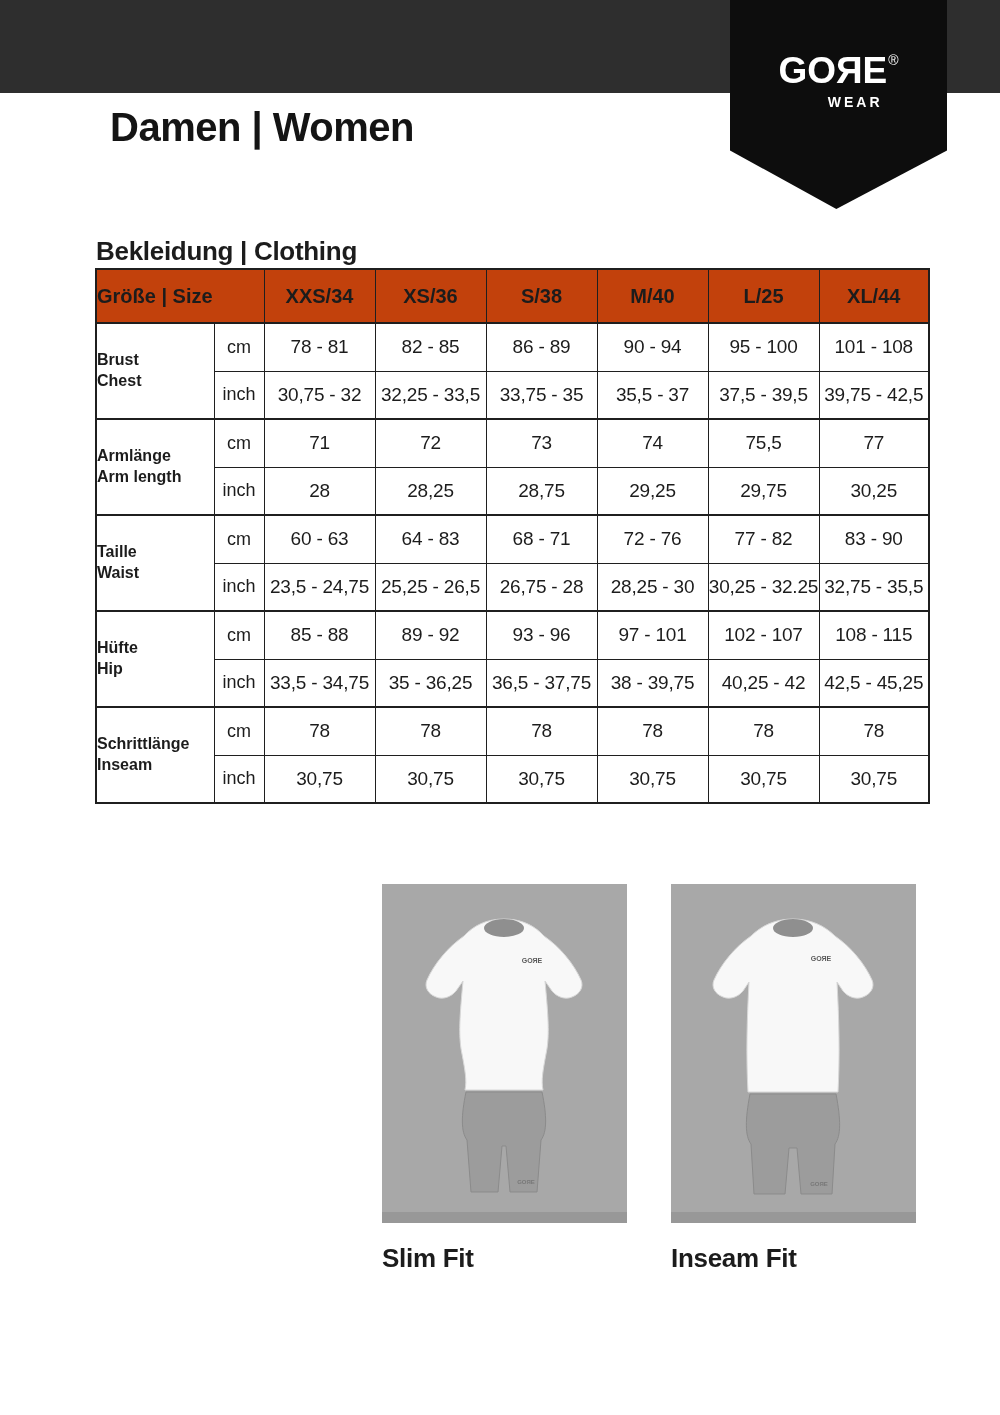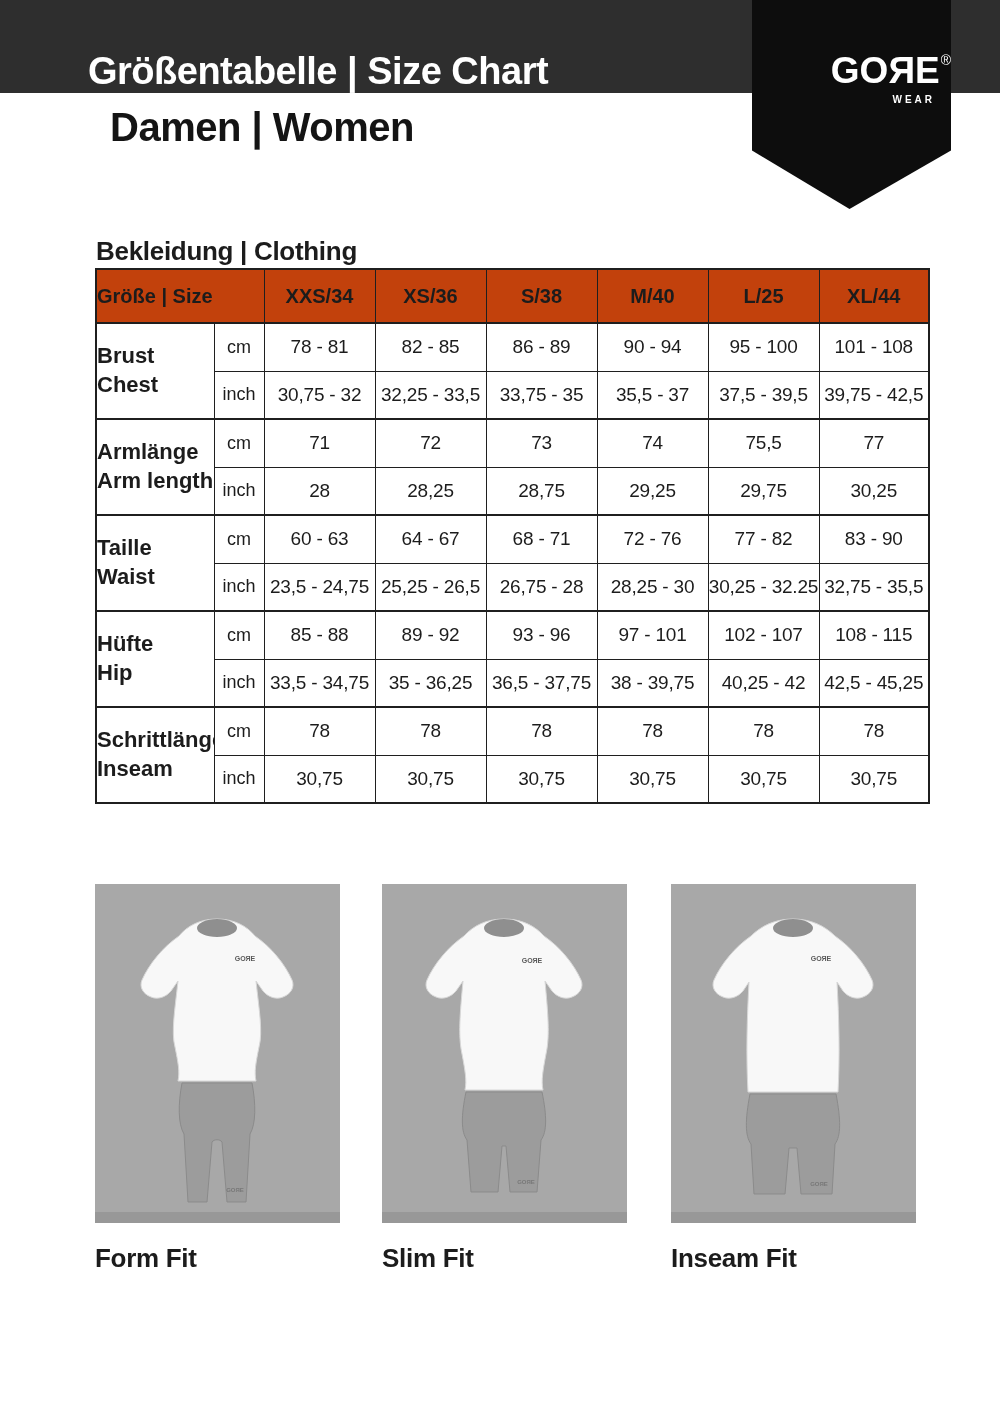--- a/index.html
+++ b/index.html
@@ -11,61 +11,60 @@
   .band{position:absolute;left:0;top:0;width:1000px;height:93px;background:#2e2e2e;}
   .doc-title{
     position:absolute;left:88px;top:52px;font-size:38px;font-weight:700;
     color:#ffffff;letter-spacing:-0.5px;line-height:1.05;white-space:nowrap;
   }
   .doc-subtitle{
     position:absolute;left:110px;top:106px;font-size:40px;font-weight:700;
     color:#141414;letter-spacing:-0.5px;line-height:1.05;white-space:nowrap;
   }
   .pennant{
-    position:absolute;left:752px;top:0;width:199px;height:209px;background:#0d0d0d;
+    position:absolute;left:730px;top:0;width:217px;height:209px;background:#0d0d0d;
     clip-path:polygon(0 0,100% 0,100% 72%,49% 100%,0 72%);
-    display:flex;justify-content:flex-end;align-items:flex-start;
+    display:flex;justify-content:center;align-items:flex-start;
     padding-top:52px;box-sizing:border-box;
   }
   .brand{display:inline-block;text-align:center;}
   .brand-row{color:#ffffff;font-size:37px;font-weight:700;line-height:1;white-space:nowrap;}
   .brand-reg{font-size:14px;vertical-align:18px;font-weight:400;margin-left:1px;}
-  .brand-wear{color:#ffffff;font-size:10px;font-weight:700;letter-spacing:3px;margin-top:5px;text-align:right;padding-right:16px;}
+  .brand-wear{color:#ffffff;font-size:14px;font-weight:700;letter-spacing:3px;margin-top:5px;text-align:right;padding-right:16px;}
   
   .section-heading{position:absolute;left:96px;top:236px;font-size:26px;font-weight:700;letter-spacing:-0.3px;}
   
   .size-table-wrap{position:absolute;left:95px;top:268px;}
   table.size-table{
     border-collapse:collapse;table-layout:fixed;width:833px;
     border:2px solid #1f1f1f;color:#1c1c1c;
   }
   table.size-table th, table.size-table td{border:1px solid #1f1f1f;overflow:hidden;padding:0;}
   table.size-table thead tr{height:54px;}
   table.size-table thead th{background:#c2410c;font-size:20px;font-weight:700;border-bottom:2px solid #1f1f1f;}
   th.size-label-cell{text-align:left;padding-left:12px;}
   table.size-table tbody tr{height:48px;background:#ffffff;}
   tbody tr.group-start td{border-top:2px solid #1f1f1f;}
-  td.label-cell{font-weight:700;text-align:left;padding-left:10px;font-size:22px;line-height:1.3;}
+  td.label-cell{font-weight:700;text-align:left;padding-left:10px;font-size:16px;line-height:1.3;}
   td.unit-cell{font-size:18px;text-align:center;font-weight:400;}
   td.value-cell{font-size:19px;text-align:center;font-weight:400;letter-spacing:-0.2px;}
   
   .fit-card{position:absolute;top:884px;width:248px;}
   .fit-card.card-0{left:95px;}
   .fit-card.card-1{left:382px;}
   .fit-card.card-2{left:671px;}
   .fit-image{display:block;}
   .fit-label{margin-top:20px;font-size:26px;font-weight:700;letter-spacing:-0.3px;}
 </style>
 </head>
 <body>
 
 <div class="page">
 
   <div class="band"></div>
-  <div class="doc-title">Größentabelle | Size Chart</div>
   <div class="doc-subtitle">Damen | Women</div>
 
   <div class="pennant">
     <div class="brand">
       <div class="brand-row"><span>GOЯE</span><span class="brand-reg">®</span></div>
       <div class="brand-wear">WEAR</div>
     </div>
   </div>
 
   <div class="section-heading">Bekleidung | Clothing</div>
@@ -129,21 +128,21 @@
             <td class="value-cell">28,25</td>
             <td class="value-cell">28,75</td>
             <td class="value-cell">29,25</td>
             <td class="value-cell">29,75</td>
             <td class="value-cell">30,25</td>
           </tr>
           <tr class="group-start">
             <td rowspan="2" class="label-cell"><span>Taille</span><br><span>Waist</span></td>
             <td class="unit-cell">cm</td>
             <td class="value-cell">60 - 63</td>
-            <td class="value-cell">64 - 67</td>
+            <td class="value-cell">64 - 83</td>
             <td class="value-cell">68 - 71</td>
             <td class="value-cell">72 - 76</td>
             <td class="value-cell">77 - 82</td>
             <td class="value-cell">83 - 90</td>
           </tr>
           <tr>
             <td class="unit-cell">inch</td>
             <td class="value-cell">23,5 - 24,75</td>
             <td class="value-cell">25,25 - 26,5</td>
             <td class="value-cell">26,75 - 28</td>
@@ -186,32 +185,20 @@
             <td class="value-cell">30,75</td>
             <td class="value-cell">30,75</td>
             <td class="value-cell">30,75</td>
             <td class="value-cell">30,75</td>
             <td class="value-cell">30,75</td>
           </tr>
         </tbody>
     </table>
   </div>
 
-  <div class="fit-card card-0">
-    <svg class="fit-image" width="245" height="339" viewBox="0 0 245 339" xmlns="http://www.w3.org/2000/svg">
-      <rect width="245" height="339" fill="#a8a8a8"></rect>
-      <rect y="328" width="245" height="11" fill="#8d8d8d" opacity="0.6"></rect>
-      <path fill="#f8f8f8" stroke="#d8d8d8" stroke-width="1" d="M 84 52 C 92 42 105 35 122 35 C 139 35 152 42 160 52 C 176 63 190 80 197 96 C 200 103 196 110 188 113 C 181 116 173 113 168 107 L 161 97 C 164 125 168 148 164 163 C 161 178 159 188 161 197 L 83 197 C 85 188 83 178 80 163 C 76 148 80 125 83 97 L 76 107 C 71 113 63 116 56 113 C 48 110 44 103 47 96 C 54 80 68 63 84 52 Z"></path>
-      <ellipse cx="122" cy="44" rx="20" ry="9" fill="#8f8f8f"></ellipse>
-      <text x="150" y="77" font-size="7" font-weight="bold" fill="#5a5a5a" text-anchor="middle">GOЯE</text>
-      <path fill="#9c9c9c" stroke="#8b8b8b" stroke-width="1" d="M 87 199 L 157 199 C 161 220 161 240 155 250 L 151 318 L 132 318 L 127 258 C 125 255 119 255 117 258 L 112 318 L 93 318 L 89 250 C 83 240 83 220 87 199 Z"></path>
-      <text x="140" y="308" font-size="6" font-weight="bold" fill="#787878" text-anchor="middle">GOЯE</text>
-    </svg>
-    <div class="fit-label">Form Fit</div>
-  </div>
 
   <div class="fit-card card-1">
     <svg class="fit-image" width="245" height="339" viewBox="0 0 245 339" xmlns="http://www.w3.org/2000/svg">
       <rect width="245" height="339" fill="#a8a8a8"></rect>
       <rect y="328" width="245" height="11" fill="#8d8d8d" opacity="0.6"></rect>
       <path fill="#f8f8f8" stroke="#d8d8d8" stroke-width="1" d="M 82 52 C 91 42 104 35 122 35 C 140 35 153 42 162 52 C 178 63 192 80 199 96 C 202 103 198 110 190 113 C 183 116 175 113 170 107 L 163 97 C 166 130 168 152 164 170 C 161 186 159 197 161 206 L 83 206 C 85 197 83 186 80 170 C 76 152 78 130 81 97 L 74 107 C 69 113 61 116 54 113 C 46 110 42 103 45 96 C 52 80 66 63 82 52 Z"></path>
       <ellipse cx="122" cy="44" rx="20" ry="9" fill="#8f8f8f"></ellipse>
       <text x="150" y="79" font-size="7" font-weight="bold" fill="#5a5a5a" text-anchor="middle">GOЯE</text>
       <path fill="#9c9c9c" stroke="#8b8b8b" stroke-width="1" d="M 84 208 L 160 208 C 165 232 165 248 159 256 L 155 308 L 128 308 L 124 262 L 120 262 L 116 308 L 89 308 L 85 256 C 79 248 79 232 84 208 Z"></path>
       <text x="144" y="300" font-size="6" font-weight="bold" fill="#787878" text-anchor="middle">GOЯE</text>

